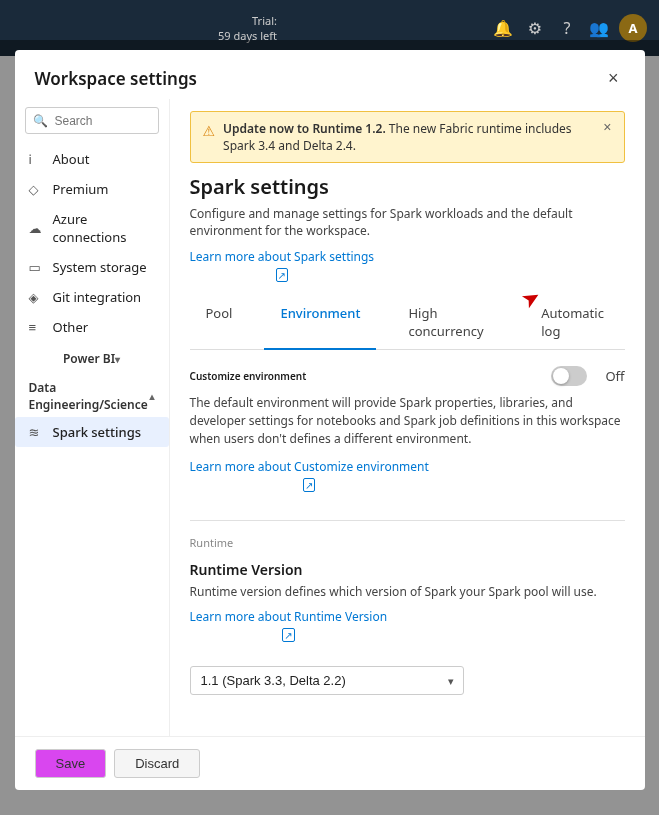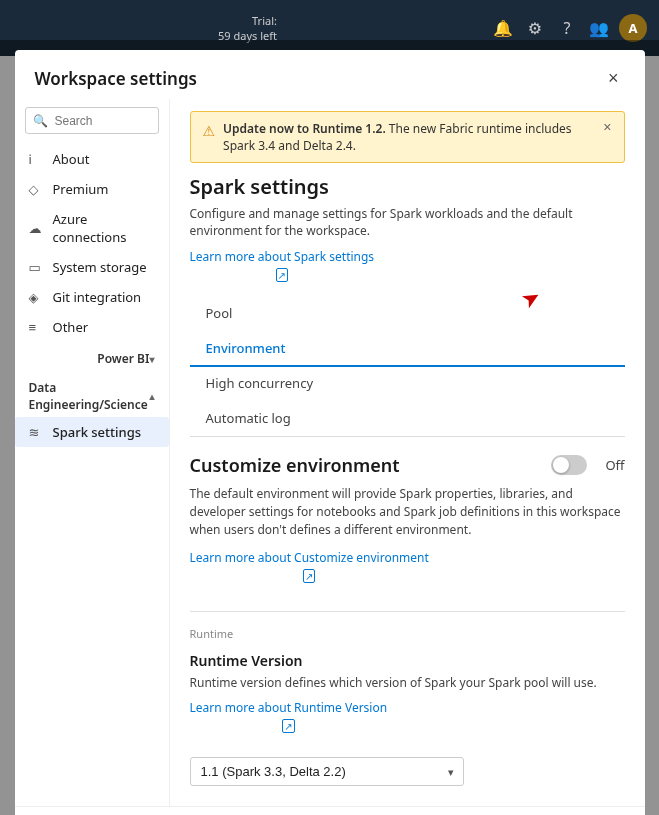--- a/index.html
+++ b/index.html
@@ -143,21 +143,21 @@
     }
     .sidebar-item-icon {
       font-size: 13px;
       color: #555;
       min-width: 16px;
     }
 
     .sidebar-section {
       display: flex;
       align-items: center;
-      justify-content: flex-end;
+      justify-content: center;
       padding: 8px 14px 4px 14px;
       font-size: 12px;
       font-weight: 600;
       color: #333;
       cursor: pointer;
     }
     .sidebar-section-arrow {
       font-size: 10px;
       color: #666;
     }
@@ -236,22 +236,21 @@
       border-radius: 2px;
       padding: 0 1px;
       line-height: 1.2;
     }
 
     
     .tabs {
       display: flex;
       border-bottom: 1px solid #ddd;
       margin-bottom: 16px;
-      gap: 0;
-      flex-direction: column;
+      gap: 16px;
     }
     .tab {
       padding: 8px 16px;
       font-size: 13px;
       color: #444;
       cursor: pointer;
       border-bottom: 2px solid transparent;
       margin-bottom: -1px;
     }
     .tab.active {
@@ -269,21 +268,21 @@
     }
 
     
     .customize-row {
       display: flex;
       align-items: center;
       justify-content: space-between;
       margin-bottom: 8px;
     }
     .customize-title {
-      font-size: 18px;
+      font-size: 10px;
       font-weight: 600;
       color: #1a1a1a;
     }
     .toggle-row {
       display: flex;
       align-items: center;
       gap: 18px;
     }
     .toggle {
       width: 36px;

